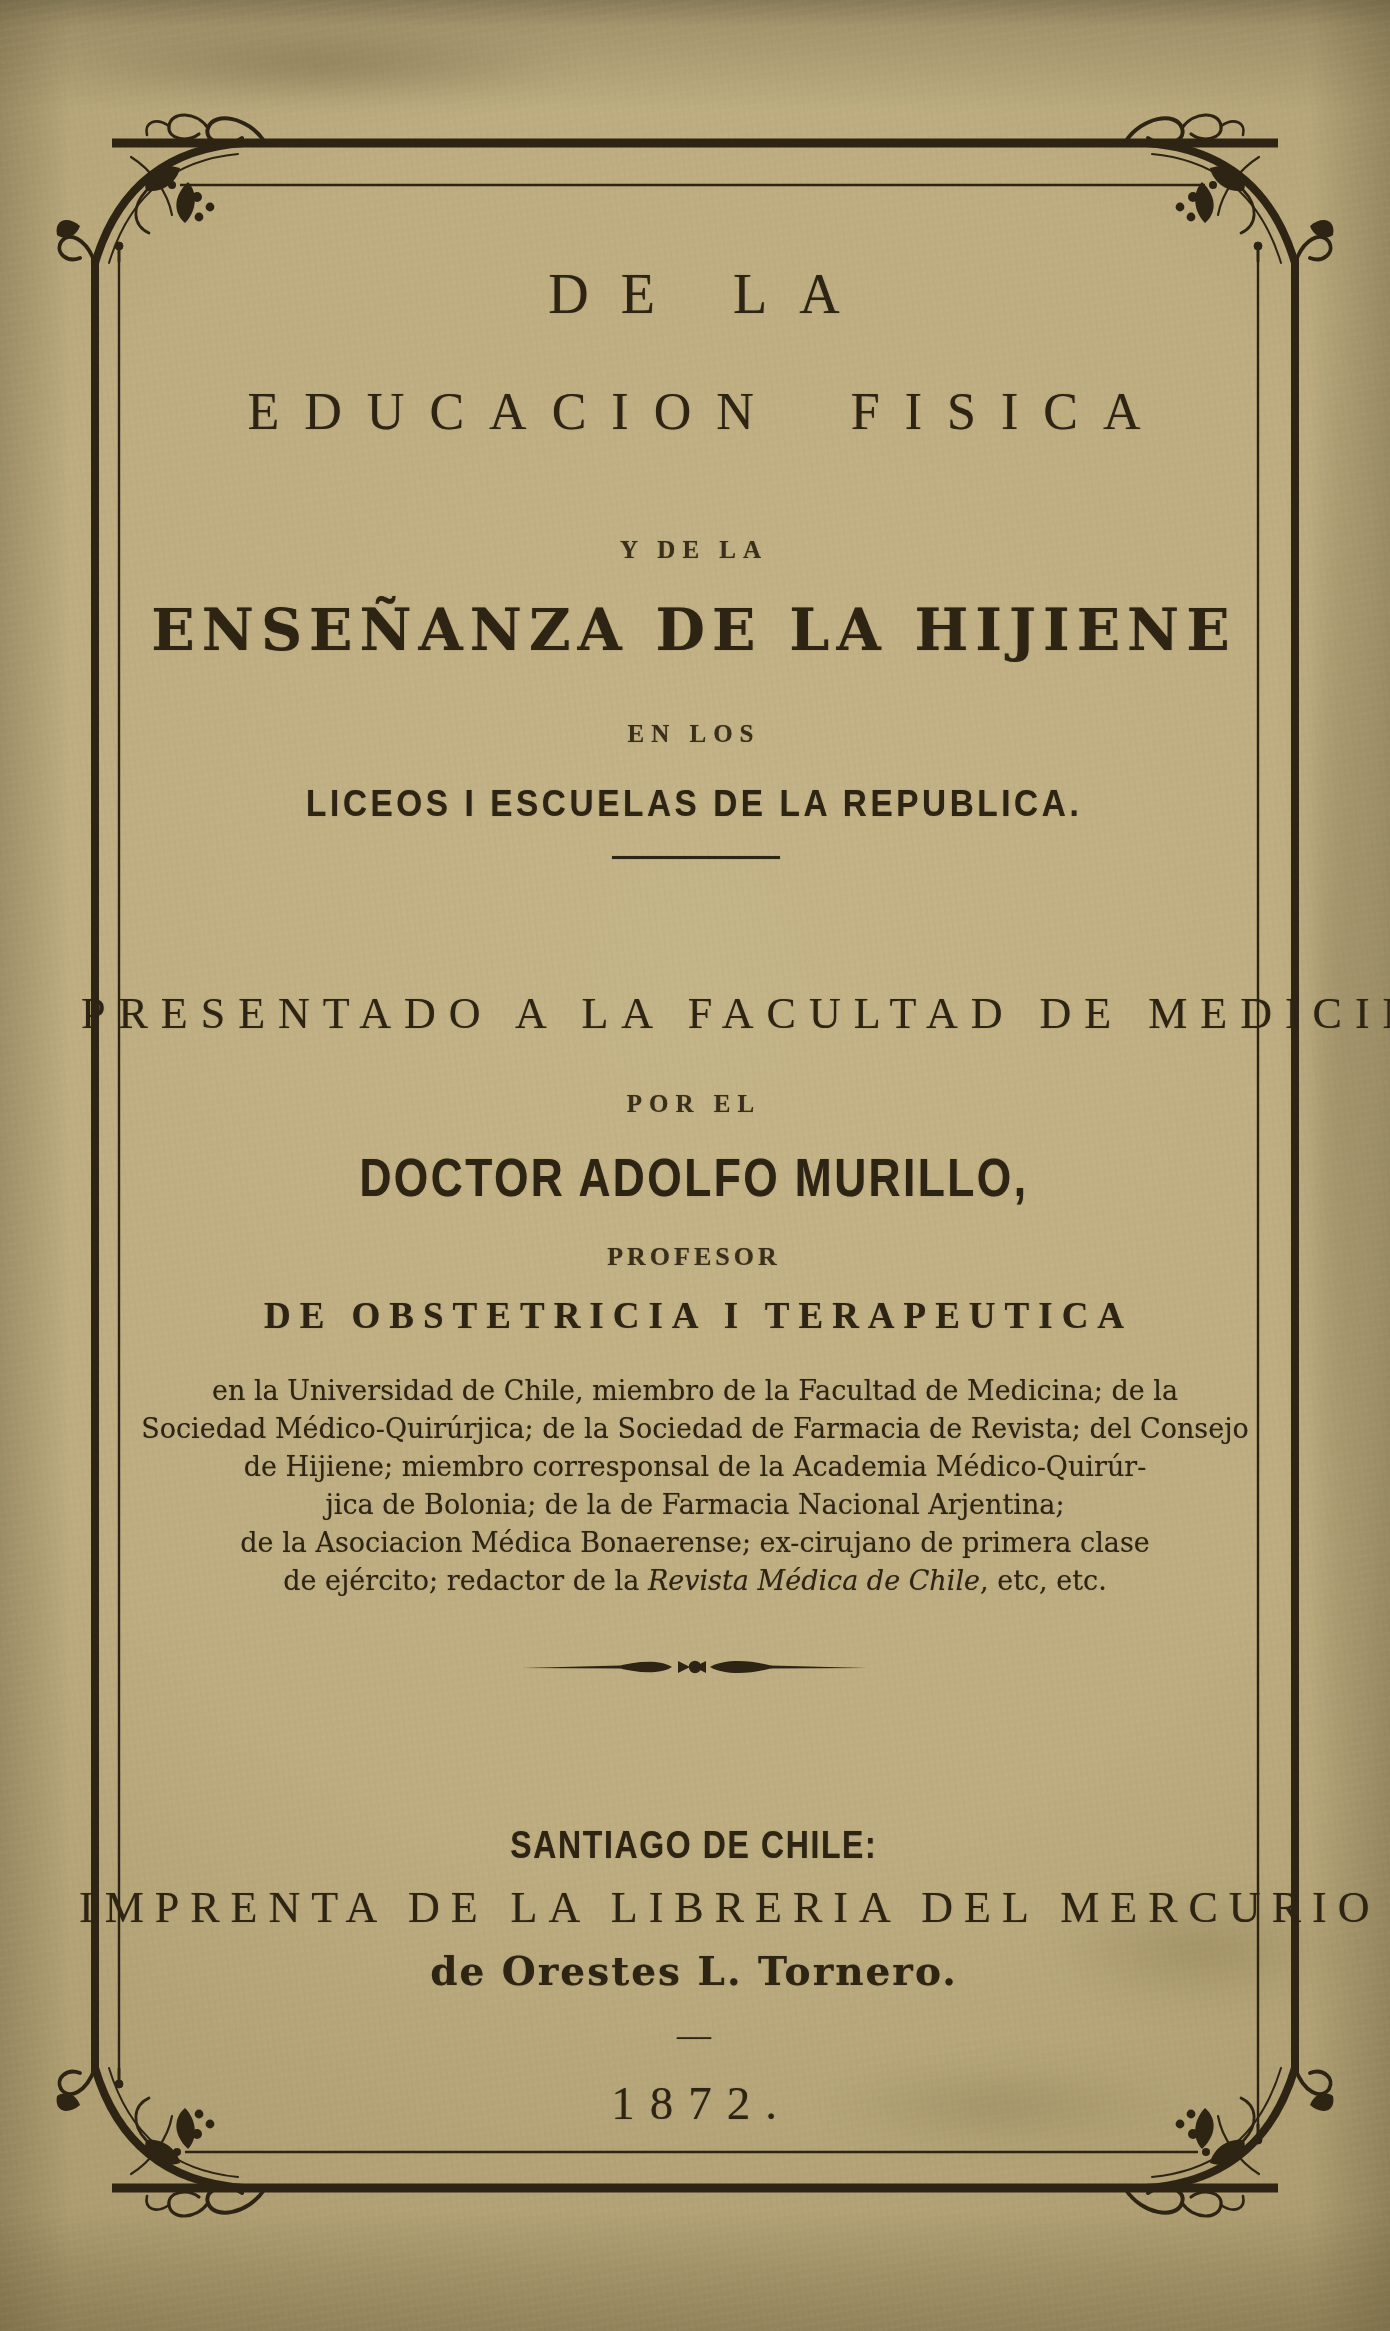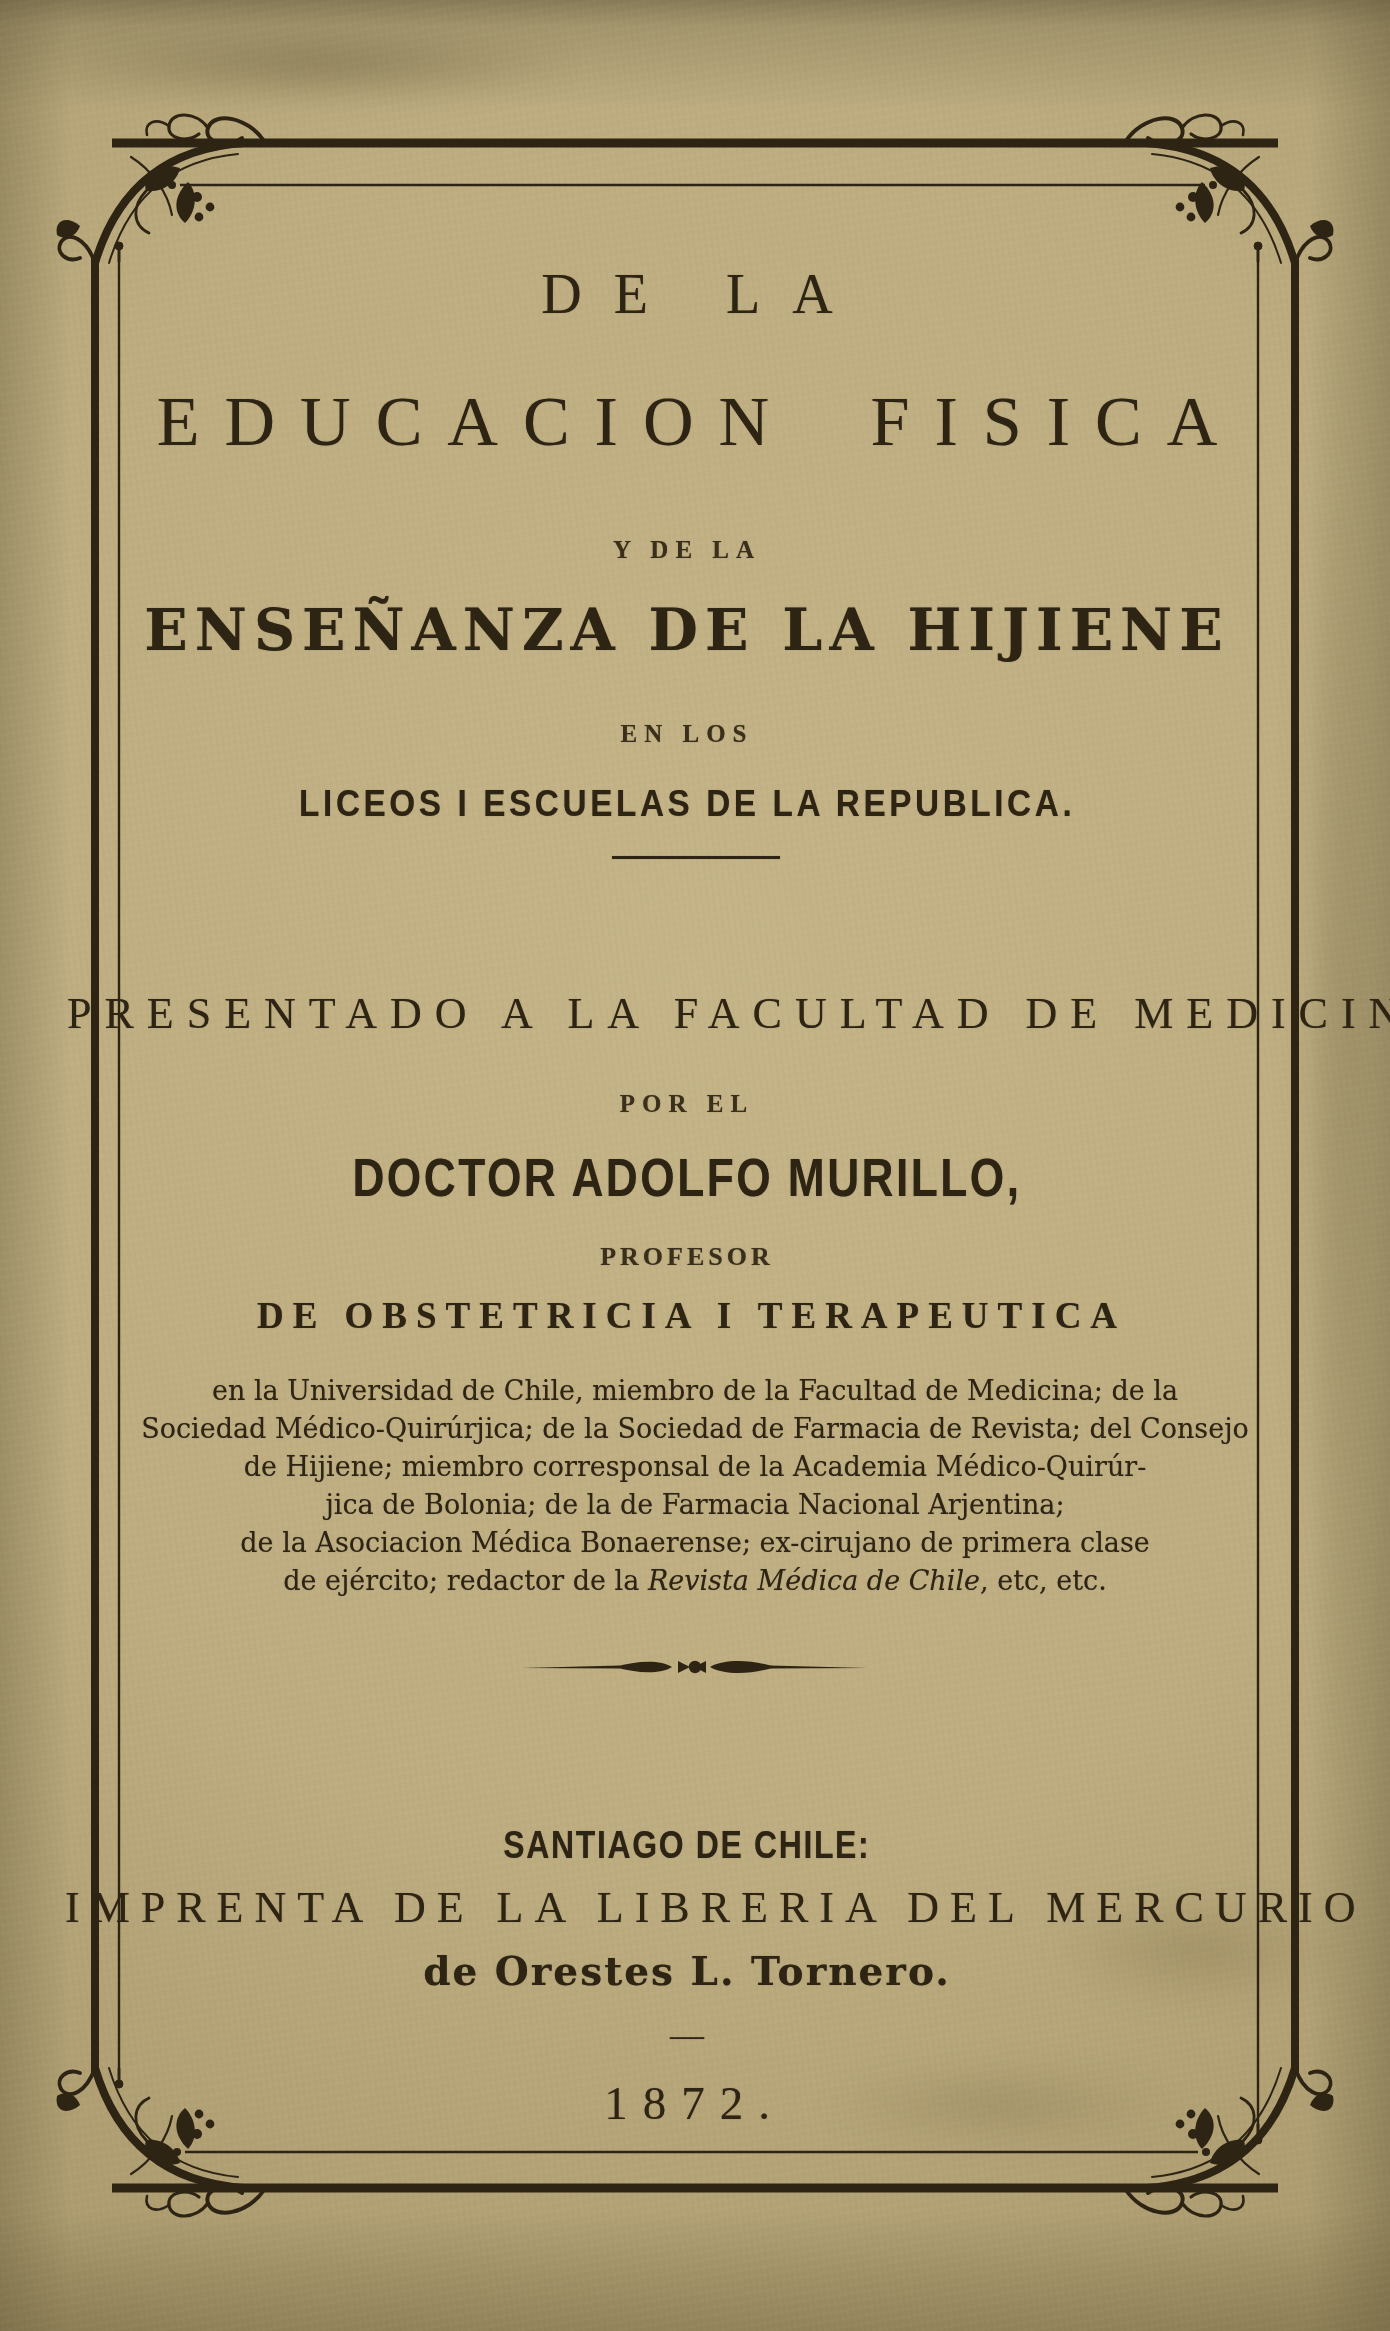--- a/index.html
+++ b/index.html
@@ -14,21 +14,21 @@
       linear-gradient(to left, rgba(104,93,60,.42) 0px, rgba(104,93,60,0) 80px),
       radial-gradient(ellipse 115% 80% at 50% 42%, #c4b488 0%, #bcac80 48%, #ab9b6f 78%, #8f8156 96%, #7c6f47 100%);
   }
   .grain{
     position:absolute;inset:0;pointer-events:none;opacity:.5;
     background:
       repeating-linear-gradient(83deg, rgba(70,58,30,.035) 0 2px, rgba(0,0,0,0) 2px 6px),
       repeating-linear-gradient(-9deg, rgba(255,250,220,.05) 0 3px, rgba(0,0,0,0) 3px 8px);
   }
   .stain{position:absolute;border-radius:50%;filter:blur(14px);pointer-events:none;}
-  .tline{position:absolute;left:54px;right:70px;text-align:center;color:var(--ink);
+  .tline{position:absolute;left:68px;right:70px;text-align:center;color:var(--ink);
          text-shadow:0 0 1px rgba(46,36,20,.45);white-space:nowrap;}
   .kicker{font-size:25px;font-weight:bold;letter-spacing:7px;color:var(--ink-soft);}
   .cond{display:inline-block;transform:scaleX(.82);transform-origin:50% 50%;
         font-family:"Liberation Sans", sans-serif;font-weight:bold;}
   .slab{font-family:"DejaVu Serif", serif;font-weight:bold;}
   svg{display:block;}
   .abs{position:absolute;}
 </style>
 </head>
 <body>
@@ -98,21 +98,21 @@
     <g transform="translate(0,2331) scale(1,-1)">
         <use href="#corner"></use>
       </g>
     <g transform="translate(1390,2331) scale(-1,-1)">
         <use href="#corner"></use>
       </g>
   </svg>
 
   <div class="tline" style="top:262px;font-size:56px;letter-spacing:32px;text-indent:32px;">DE LA</div>
 
-  <div class="tline" style="top:382px;font-size:70px;letter-spacing:25px;text-indent:25px;word-spacing:34px;">EDUCACION FISICA</div>
+  <div class="tline" style="top:382px;font-size:52px;letter-spacing:25px;text-indent:25px;word-spacing:34px;">EDUCACION FISICA</div>
 
   <div class="tline kicker" style="top:536px;">Y DE LA</div>
 
   <div class="tline slab" style="top:596px;font-size:57px;letter-spacing:7px;">ENSEÑANZA DE LA HIJIENE</div>
 
   <div class="tline kicker" style="top:720px;">EN LOS</div>
 
   <div class="tline" style="top:782px;font-size:37px;text-align:center;">
     <span class="cond" style="transform:scaleX(.9);letter-spacing:4px;">LICEOS I ESCUELAS DE LA REPUBLICA.</span>
   </div>

